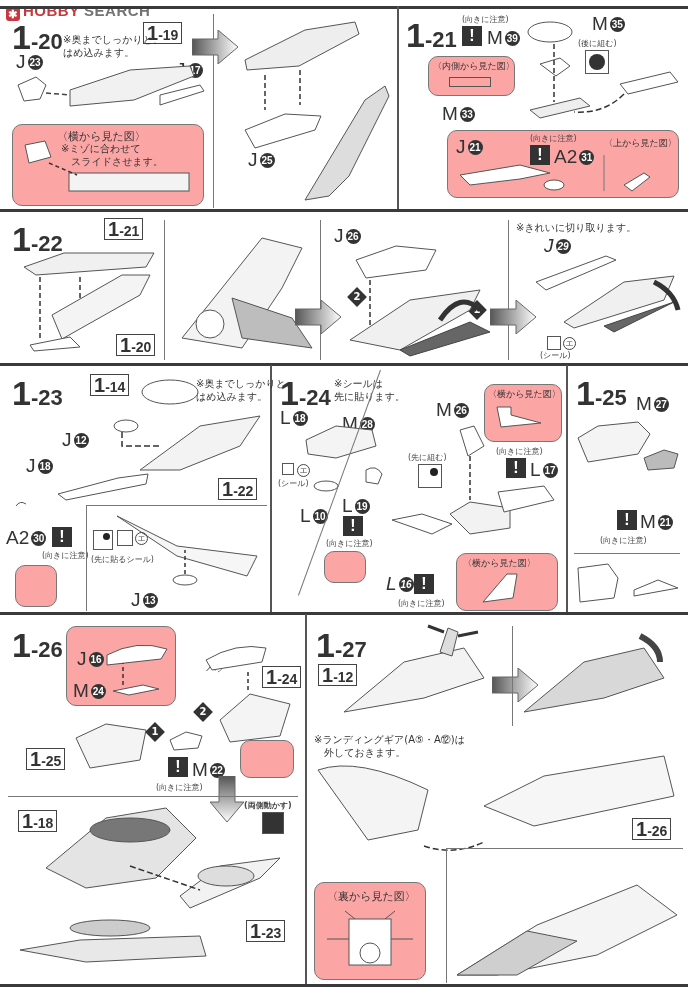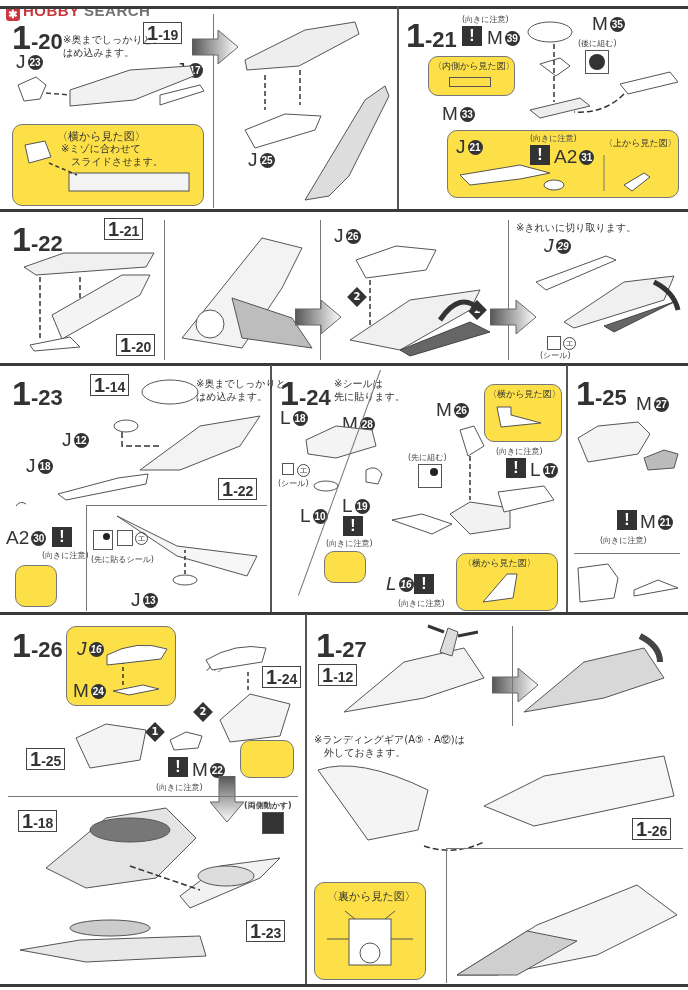--- a/index.html
+++ b/index.html
@@ -12,21 +12,21 @@
   .step .big{font-size:34px;}
   .step .small{font-size:22px;}
   .ref{position:absolute;border:1.5px solid #444;background:#fff;font-family:"Liberation Sans",sans-serif;font-weight:bold;color:#333;padding:0 3px;line-height:1;}
   .ref .b{font-size:20px;}
   .ref .s{font-size:14px;}
   .part{position:absolute;font-family:"Liberation Sans",sans-serif;font-size:19px;color:#333;line-height:1;white-space:nowrap;}
   .part .num{display:inline-block;width:15px;height:15px;border-radius:50%;background:#333;color:#fff;font-size:10px;text-align:center;line-height:15px;vertical-align:2px;margin-left:2px;font-weight:bold;}
   .note{position:absolute;font-size:10px;color:#333;line-height:1.25;white-space:nowrap;}
   .tiny{position:absolute;font-size:8px;color:#444;white-space:nowrap;}
   .warn{position:absolute;width:20px;height:20px;background:#333;color:#fff;font-weight:bold;font-size:16px;text-align:center;line-height:20px;font-family:"Liberation Sans",sans-serif;}
-  .callout{position:absolute;border:1.5px solid #777;border-radius:10px;background:#fde047;}
+  .callout{position:absolute;border:1.5px solid #777;border-radius:10px;background:#fca5a5;}
   .callout-title{position:absolute;font-size:11px;color:#333;white-space:nowrap;}
   .arrow-r{position:absolute;width:46px;height:34px;}
   .arrow-d{position:absolute;width:34px;height:46px;}
   .diamond{position:absolute;width:14px;height:14px;background:#333;transform:rotate(45deg);}
   .diamond span{display:block;transform:rotate(-45deg);color:#fff;font-size:10px;font-weight:bold;text-align:center;line-height:14px;}
   svg.art{position:absolute;overflow:visible;}
   .watermark{position:absolute;left:6px;top:2px;font-family:"Liberation Sans",sans-serif;font-weight:bold;font-size:15px;color:#c9383e;letter-spacing:0.5px;}
   .watermark .g{color:#737373;}
   .wm-icon{display:inline-block;width:14px;height:14px;background:#c9383e;border-radius:3px;vertical-align:-2px;margin-right:3px;color:#fff;font-size:11px;text-align:center;line-height:14px;}
 </style>
@@ -281,21 +281,21 @@
   <div class="abs" style="left:574px;top:553px;width:106px;height:1px;background:#777;"></div>
   <svg class="art" style="left:574px;top:560px;" width="110" height="48">
     <path d="M4 8 l30 -4 l10 14 l-4 20 l-34 4 z" fill="#fff" stroke="#555"></path>
     <path d="M60 30 l24 -10 l20 8 l-44 8 z" fill="#fff" stroke="#555"></path>
   </svg>
 </section>
 
 <section>
   <div class="step" style="left:12px;top:628px;"><span class="big">1</span><span class="small">-26</span></div>
   <div class="callout" style="left:66px;top:626px;width:108px;height:78px;">
-    <div class="part" style="left:10px;top:12px;font-style:italic;"><span>J</span><span class="num">16</span></div>
+    <div class="part" style="left:10px;top:22px;"><span>J</span><span class="num">16</span></div>
     <div class="part" style="left:6px;top:54px;"><span>M</span><span class="num">24</span></div>
     <svg class="art" style="left:36px;top:14px;" width="66" height="60">
       <path d="M4 14 q30 -16 60 -6 l-6 10 l-54 6 z" fill="#fff" stroke="#555"></path>
       <line x1="20" y1="44" x2="20" y2="22" stroke="#333" stroke-dasharray="4,3" stroke-width="1.5"></line>
       <path d="M10 50 l30 -6 l16 4 l-30 6 z" fill="#fff" stroke="#555"></path>
     </svg>
   </div>
   <div class="tiny" style="left:206px;top:661px;font-size:10px;font-style:italic;">パチ</div>
   <div class="ref" style="left:262px;top:666px;"><span class="b">1</span><span class="s">-24</span></div>
   <div class="ref" style="left:26px;top:748px;"><span class="b">1</span><span class="s">-25</span></div>

